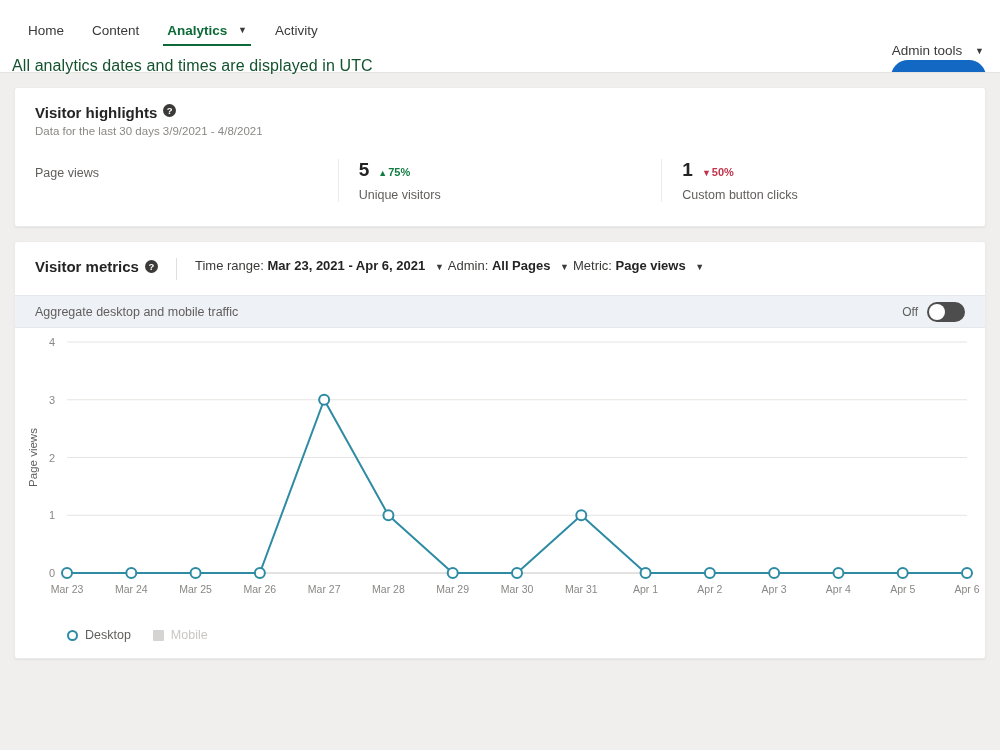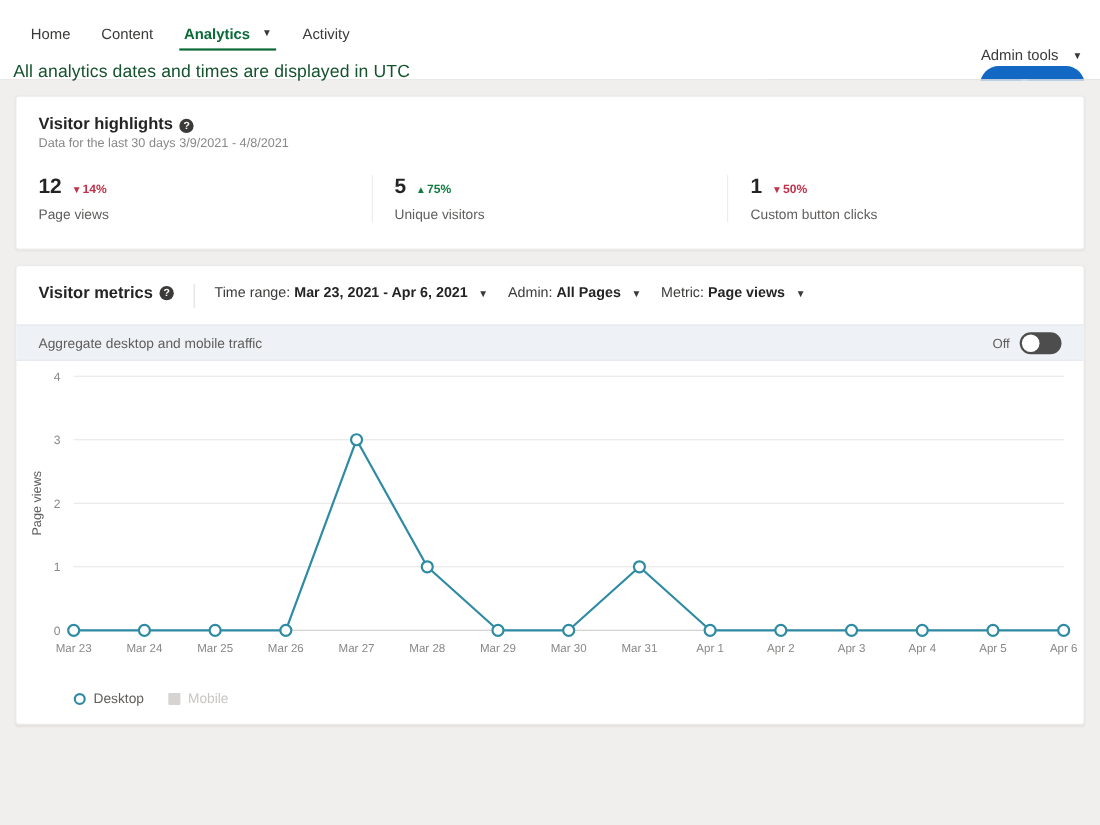--- a/index.html
+++ b/index.html
@@ -112,21 +112,21 @@
     box-shadow: 0 1px 2px rgba(0,0,0,.06);
     margin-bottom: 14px;
   }
 
   .card-head { padding: 16px 20px 0 20px; }
   .card-title {
     font-size: 15px;
     font-weight: bold;
     color: #242424;
     display: flex;
-    align-items: flex-end;
+    align-items: flex-start;
     gap: 6px;
   }
   .help-icon {
     display: inline-flex;
     align-items: center;
     justify-content: center;
     width: 13px; height: 13px;
     border-radius: 50%;
     background: #3b3a39;
     color: #ffffff;
@@ -173,21 +173,21 @@
     align-items: center;
     gap: 6px;
     padding-right: 18px;
   }
   .toolbar-sep {
     width: 1px;
     height: 22px;
     background: #e1dfdd;
     margin-right: 18px;
   }
-  .filters { display: flex; align-items: center; gap: 18px; }
+  .filters { display: flex; align-items: center; gap: 4px; }
   .filter {
     font-size: 13px;
     color: #3b3a39;
     cursor: pointer;
     white-space: nowrap;
   }
   .filter b { font-weight: bold; color: #242424; }
   .filter .caret {
     display: inline-block;
     margin-left: 6px;
@@ -300,24 +300,20 @@
     <div class="card-head">
       <div class="card-title">
         <span>Visitor highlights</span>
         <span class="help-icon">?</span>
       </div>
       <div class="card-sub">Data for the last 30 days 3/9/2021 - 4/8/2021</div>
     </div>
     <div class="stats">
 
       <div class="stat">
-        <div class="stat-top">
-          <span class="stat-value">12</span>
-          <span class="stat-delta down"><span class="stat-arrow">▼</span><span>14%</span></span>
-        </div>
         <div class="stat-label">Page views</div>
       </div>
 
       <div class="stat">
         <div class="stat-top">
           <span class="stat-value">5</span>
           <span class="stat-delta up"><span class="stat-arrow">▲</span><span>75%</span></span>
         </div>
         <div class="stat-label">Unique visitors</div>
       </div>

